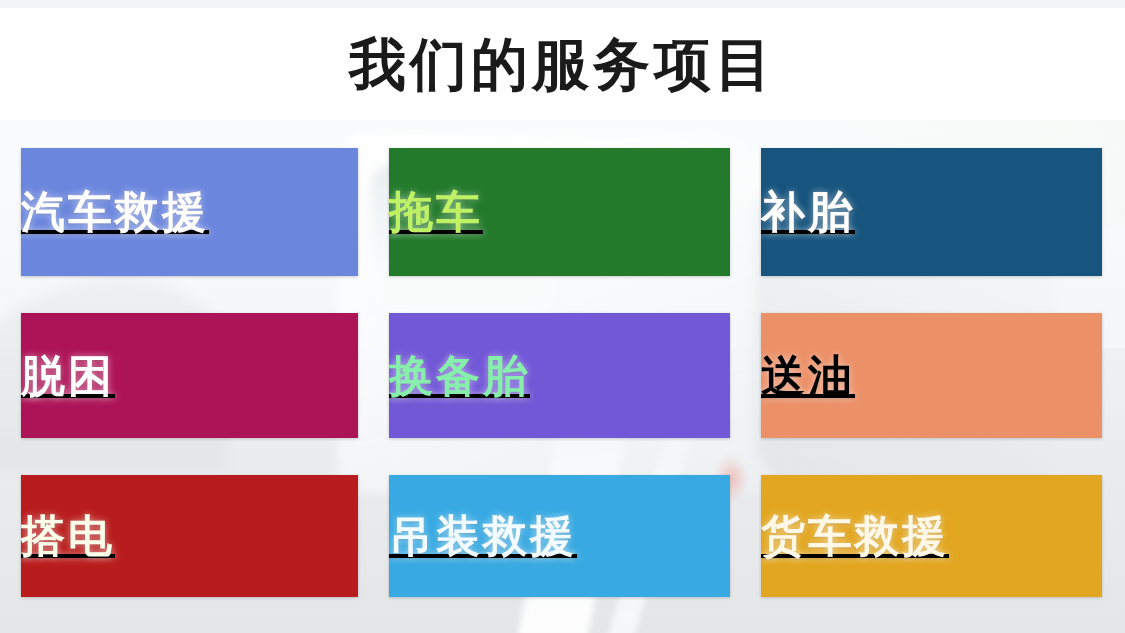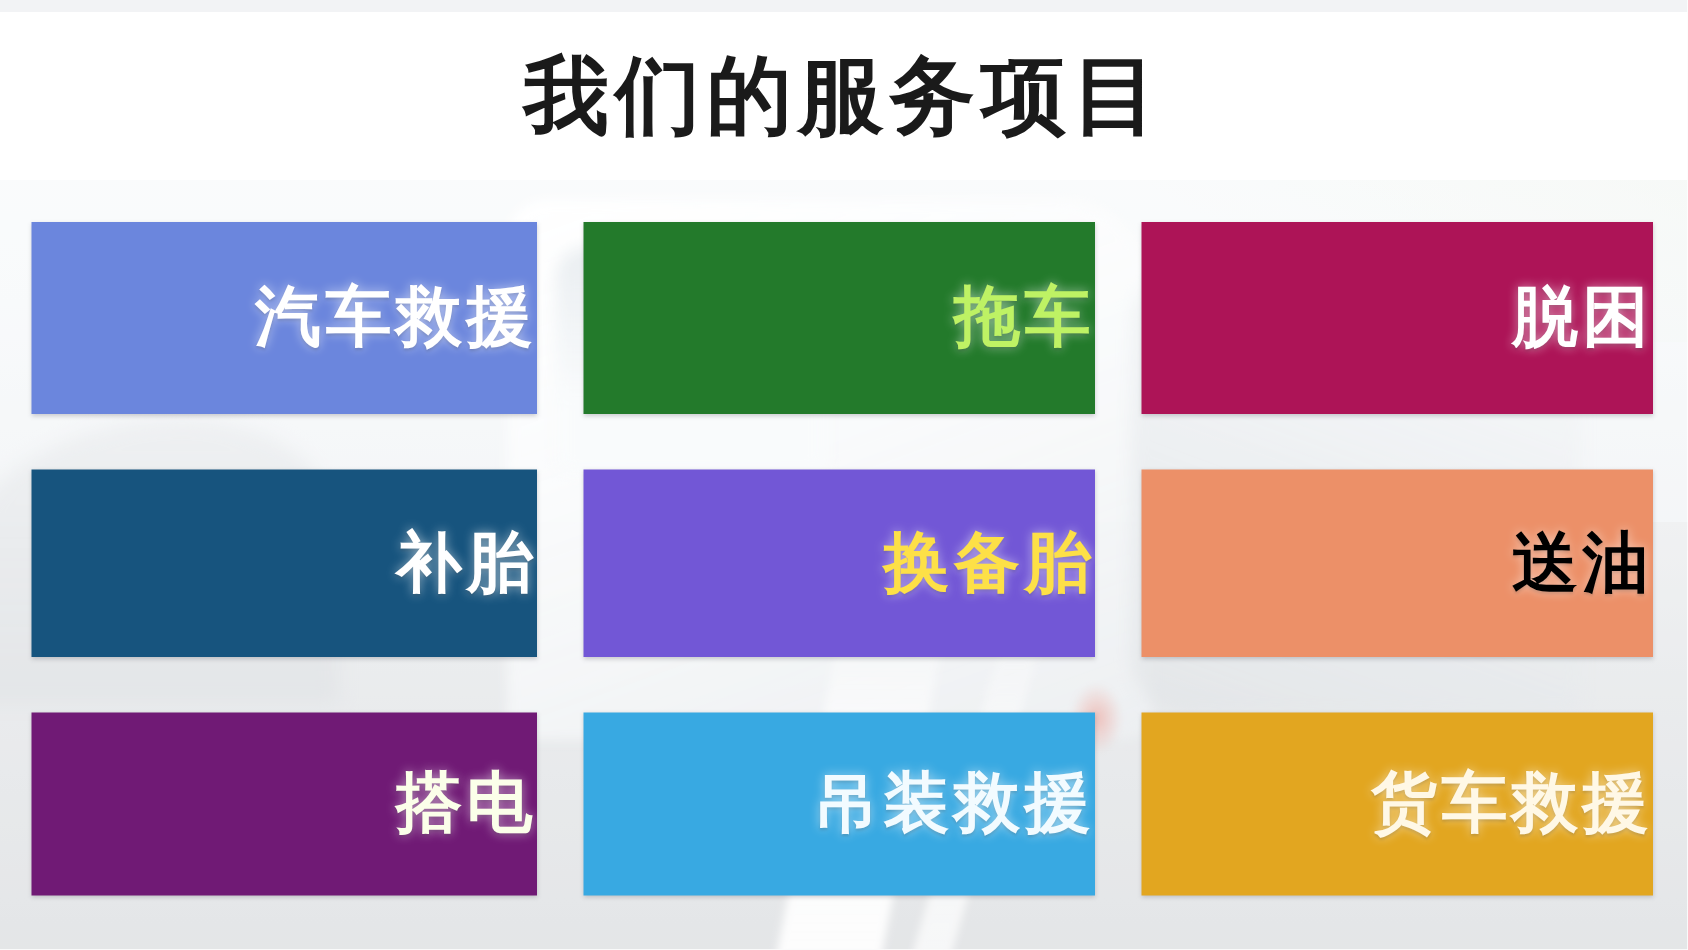--- a/index.html
+++ b/index.html
@@ -164,23 +164,24 @@
     grid-template-columns: 337px 341px 341px;
     grid-template-rows: 128px 125px 122px;
     column-gap: 31px;
     row-gap: 37px;
     z-index: 4;
   }
 
   .tile {
     display: flex;
     align-items: center;
-    justify-content: flex-end;
+    justify-content: flex-start;
     box-shadow: 0 1px 3px rgba(80,80,90,.28);
     box-sizing: border-box;
+    text-decoration: underline;
   }
   .tile-label {
     font-family: "DejaVu Sans", "Liberation Sans", sans-serif;
     font-weight: bold;
     font-size: 44px;
     letter-spacing: 3px;
     line-height: 1;
     white-space: nowrap;
     text-shadow: 0 0 7px rgba(255,255,255,.55), 0 1px 2px rgba(0,0,0,.18);
   }
@@ -211,35 +212,35 @@
   </div>
 
   <div class="service-grid">
 
     <div class="tile" style="background: rgb(107, 134, 221);">
       <span class="tile-label" style="color: rgb(255, 255, 255);">汽车救援</span>
     </div>
     <div class="tile" style="background: rgb(35, 122, 43);">
       <span class="tile-label" style="color: #bef264;">拖车</span>
     </div>
+    <div class="tile" style="background: rgb(23, 84, 126);">
+      <span class="tile-label" style="color: rgb(255, 255, 255);">补胎</span>
+    </div>
+
     <div class="tile" style="background: rgb(173, 20, 87);">
       <span class="tile-label" style="color: rgb(255, 255, 255);">脱困</span>
     </div>
-
-    <div class="tile" style="background: rgb(23, 84, 126);">
-      <span class="tile-label" style="color: rgb(255, 255, 255);">补胎</span>
-    </div>
     <div class="tile" style="background: rgb(114, 87, 214);">
-      <span class="tile-label" style="color: #fde047;">换备胎</span>
+      <span class="tile-label" style="color: #86efac;">换备胎</span>
     </div>
     <div class="tile" style="background: rgb(236, 144, 104);">
       <span class="tile-label" style="color: #000000;">送油</span>
     </div>
 
-    <div class="tile" style="background: #701a75;">
+    <div class="tile" style="background: #b91c1c;">
       <span class="tile-label" style="color: rgb(251, 255, 233);">搭电</span>
     </div>
     <div class="tile" style="background: rgb(56, 169, 226);">
       <span class="tile-label" style="color: rgb(242, 251, 255);">吊装救援</span>
     </div>
     <div class="tile" style="background: rgb(226, 166, 32);">
       <span class="tile-label" style="color: rgb(255, 248, 230);">货车救援</span>
     </div>
 
   </div>

